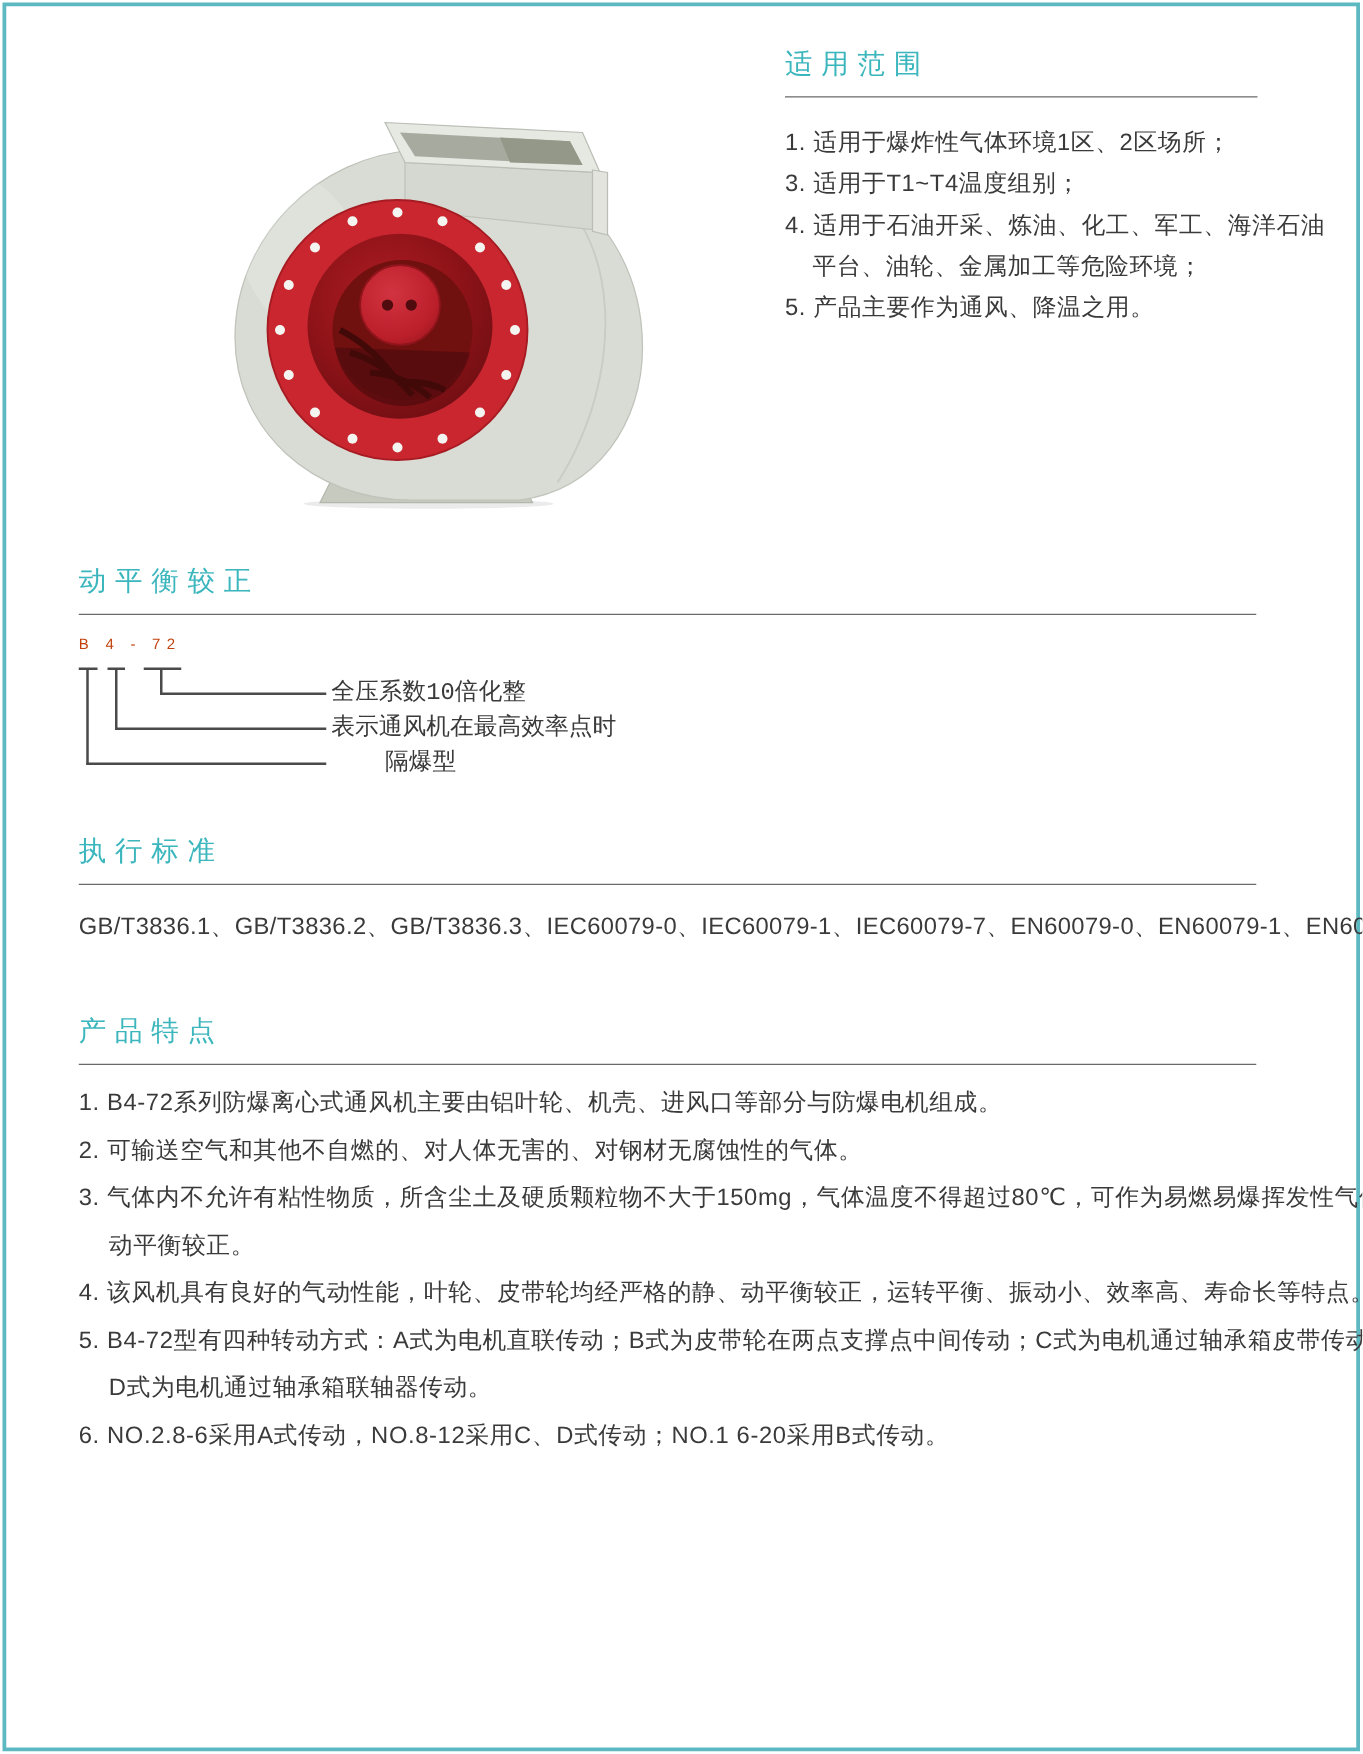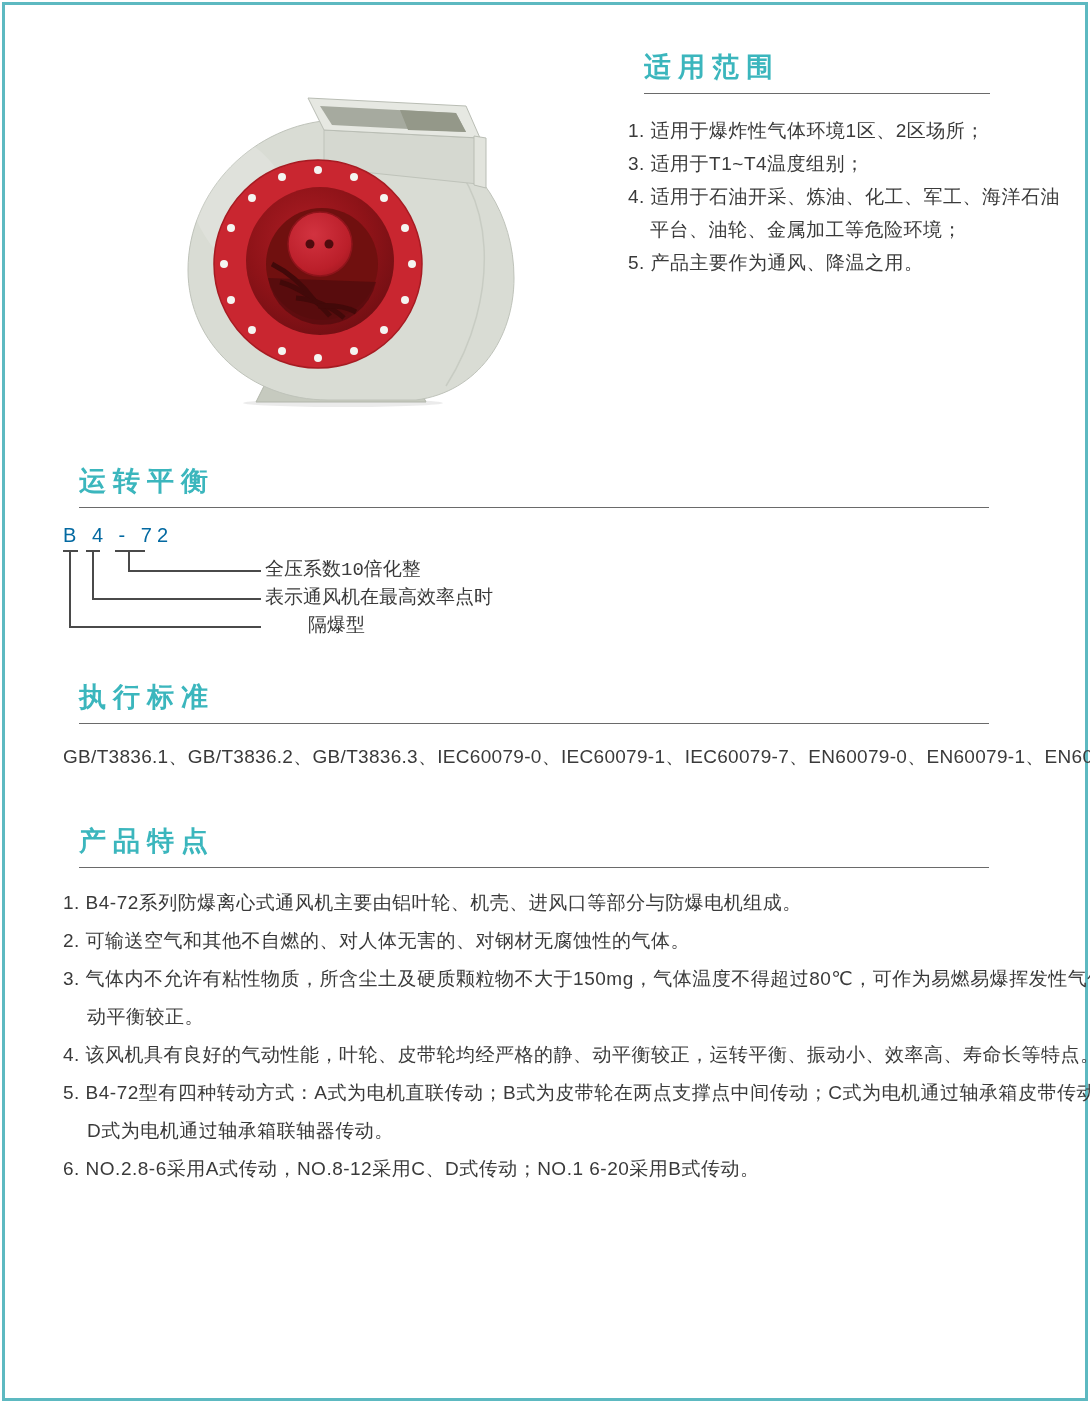--- a/index.html
+++ b/index.html
@@ -1,38 +1,38 @@
 <!DOCTYPE html>
 <html><head>
 <meta charset="utf-8">
 <style>
   html,body{margin:0;padding:0;background:#fff;}
   body{font-family:"Liberation Sans","DejaVu Sans",sans-serif;color:#3a3a3a;}
   .page{position:relative;width:1090px;height:1403px;background:#ffffff;overflow:hidden;}
   .frame{position:absolute;inset:2px;border:3px solid #5db9c1;pointer-events:none;}
 
   
-  .sec-title{margin:16px;font-size:27px;font-weight:700;color:#3bb6bd;letter-spacing:7px;
+  .sec-title{margin:0;font-size:22px;font-weight:400;color:#3bb6bd;letter-spacing:7px;
              padding-bottom:11px;border-bottom:1px solid #6a6a6a;line-height:30px;}
 
   .line{font-size:19px;color:#3a3a3a;line-height:33px;white-space:nowrap;letter-spacing:.5px;}
 
   
   .scope{position:absolute;left:628px;top:36px;width:378px;}
   .scope .list{margin-top:20px;}
   .scope .indent{padding-left:22px;}
 
   
   .fanwrap{position:absolute;left:148px;top:86px;width:392px;height:322px;}
   .fanwrap svg{display:block;width:100%;height:100%;}
 
   
   .model{position:absolute;left:63px;top:450px;width:942px;}
   .diagram{position:relative;height:140px;margin-top:16px;}
-  .code{position:absolute;left:0;top:0;font-size:20px;letter-spacing:5px;color:#0369a1;white-space:nowrap;}
+  .code{position:absolute;left:0;top:0;font-size:12px;letter-spacing:5px;color:#c2410c;white-space:nowrap;}
   .dline{position:absolute;background:#4a4a4a;}
   .dlabel{position:absolute;left:202px;font-size:19px;color:#3a3a3a;white-space:nowrap;line-height:22px;font-family:Liberation Mono, monospace;}
 
   
   .standards{position:absolute;left:63px;top:666px;width:942px;}
   .standards .text{margin-top:20px;font-size:19px;color:#3a3a3a;letter-spacing:.3px;white-space:nowrap;}
 
   
   .features{position:absolute;left:63px;top:810px;width:942px;}
   .features .list{margin-top:12px;}
@@ -115,21 +115,21 @@
     <div class="list">
       <div class="line">1. 适用于爆炸性气体环境1区、2区场所；</div>
       <div class="line">3. 适用于T1~T4温度组别；</div>
       <div class="line">4. 适用于石油开采、炼油、化工、军工、海洋石油</div>
       <div class="line indent">平台、油轮、金属加工等危险环境；</div>
       <div class="line">5. 产品主要作为通风、降温之用。</div>
     </div>
   </section>
 
   <section class="model">
-    <h2 class="sec-title">运转平衡</h2>
+    <h2 class="sec-title">动平衡较正</h2>
     <div class="diagram">
       <div class="code">B 4 - 72</div>
 
       <div class="dline" style="left:0;top:26px;width:15px;height:2px;"></div>
       <div class="dline" style="left:23px;top:26px;width:14px;height:2px;"></div>
       <div class="dline" style="left:52px;top:26px;width:30px;height:2px;"></div>
 
       <div class="dline" style="left:6px;top:28px;width:2px;height:76px;"></div>
       <div class="dline" style="left:29px;top:28px;width:2px;height:48px;"></div>
       <div class="dline" style="left:65px;top:28px;width:2px;height:20px;"></div>

